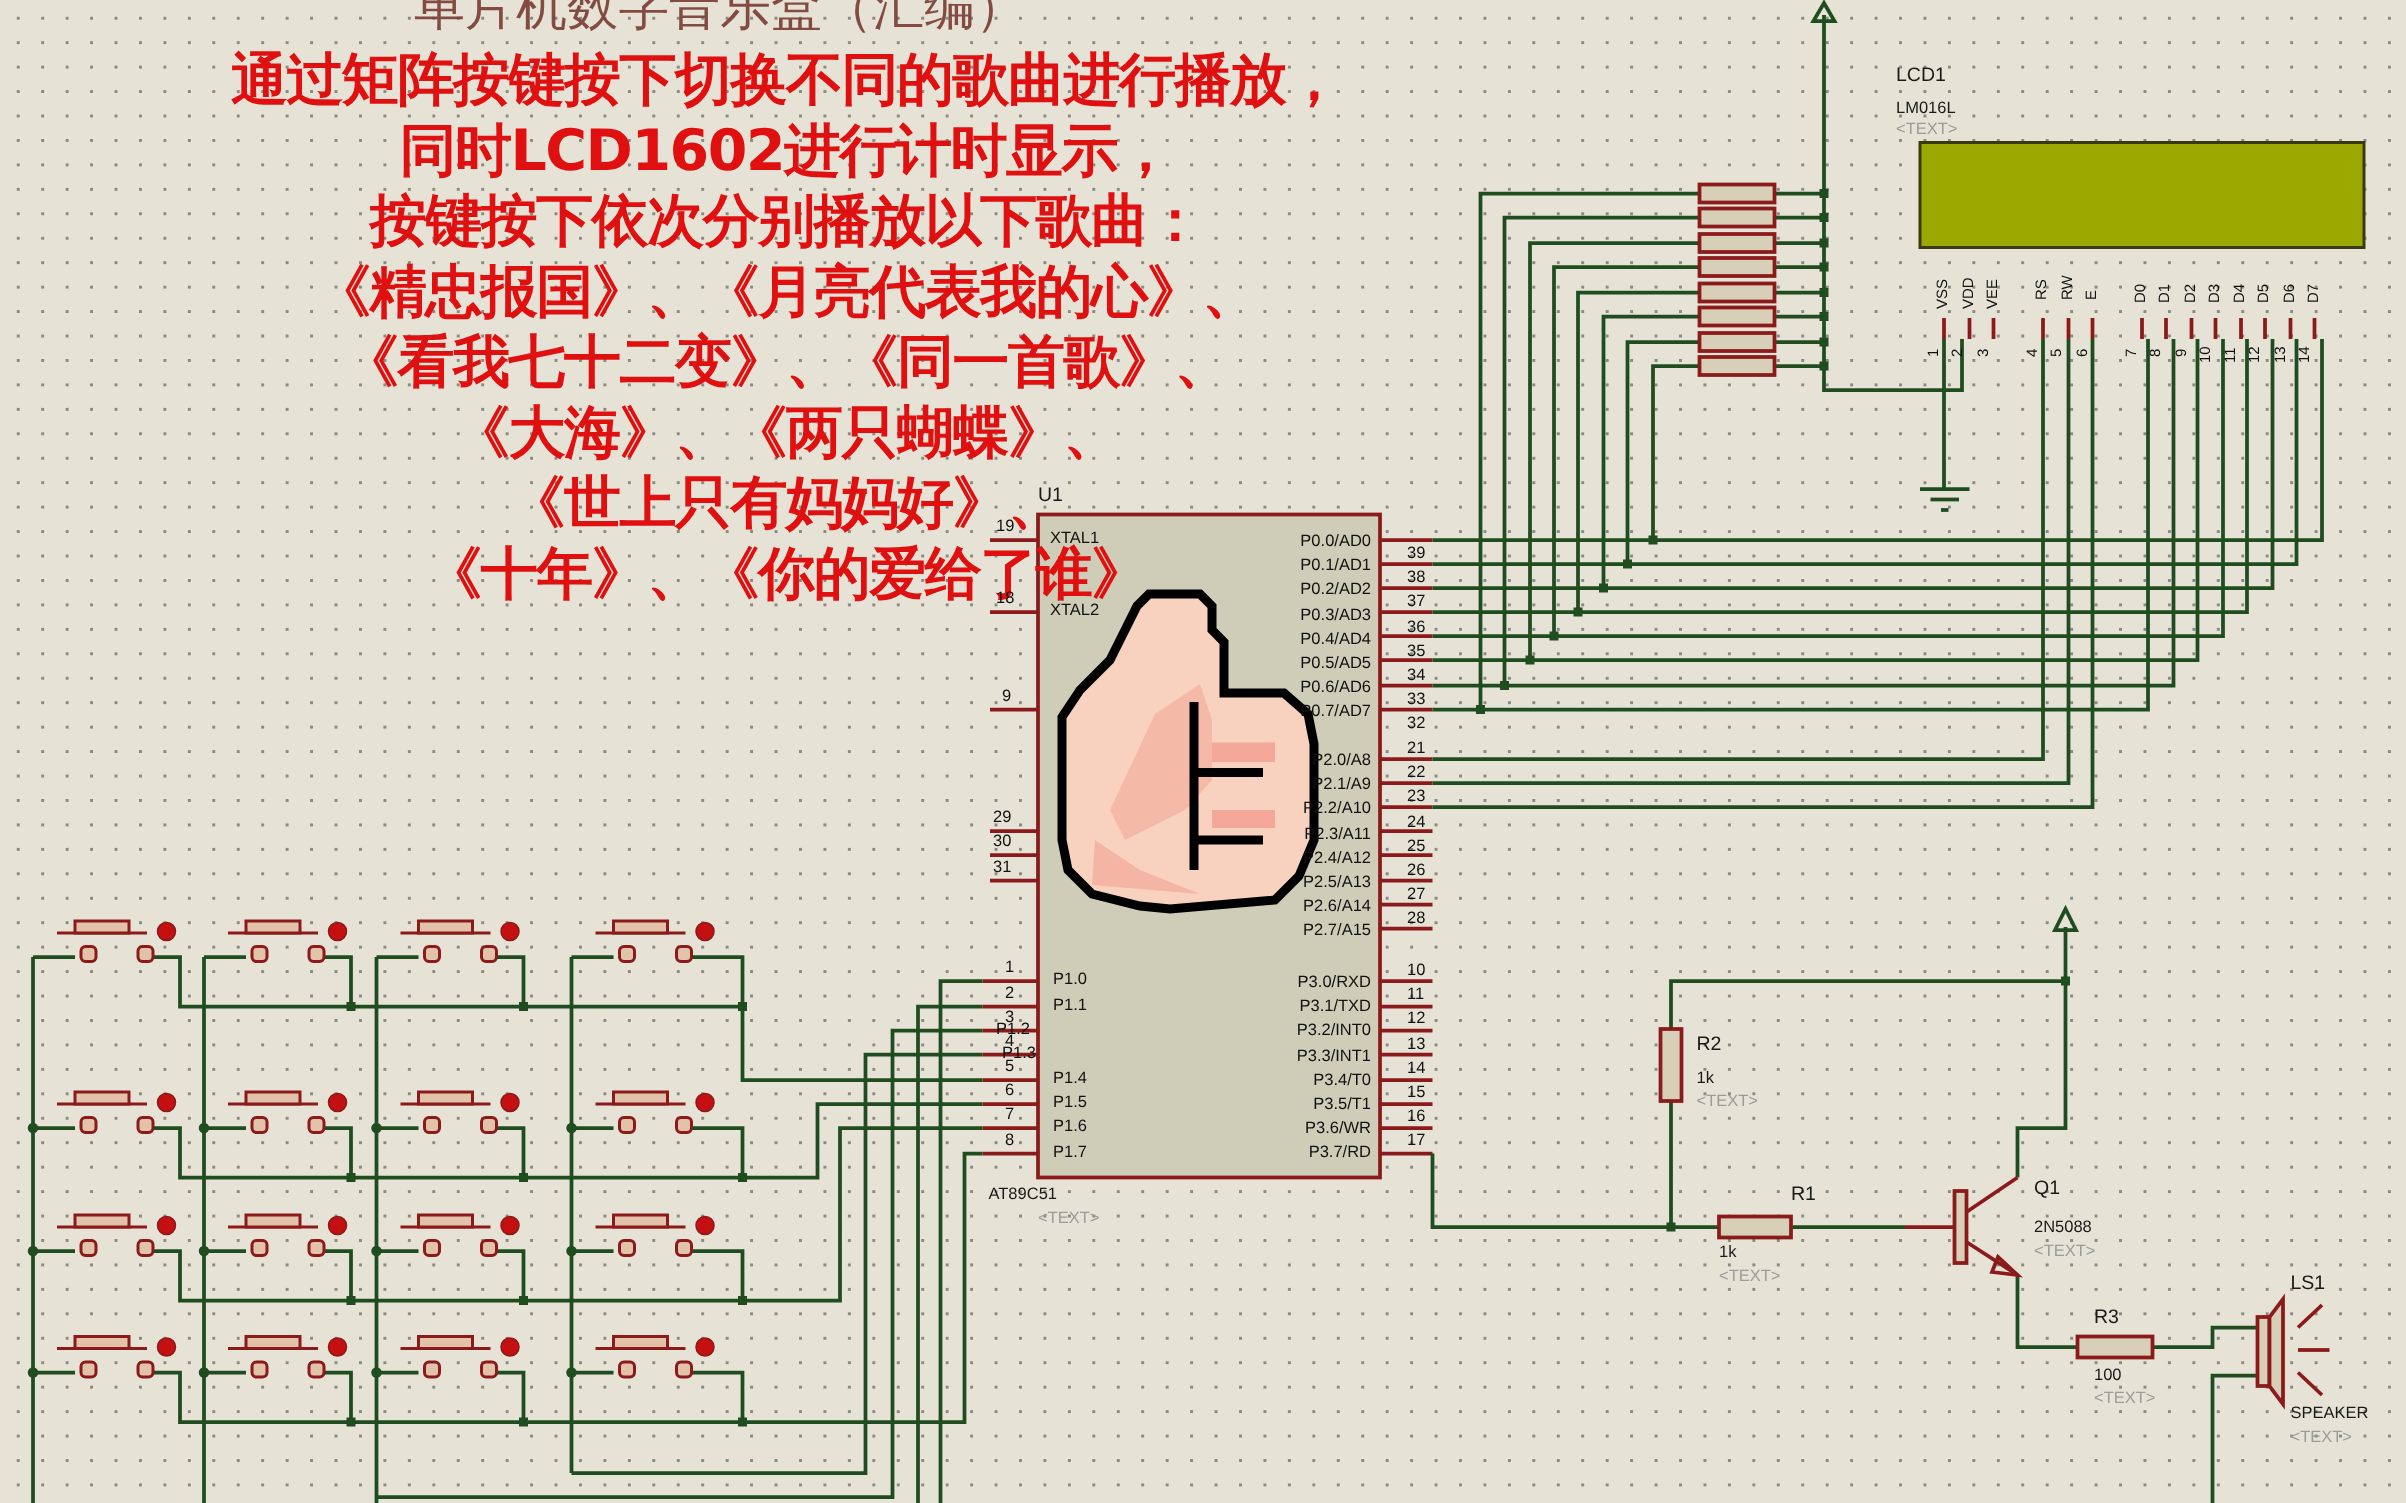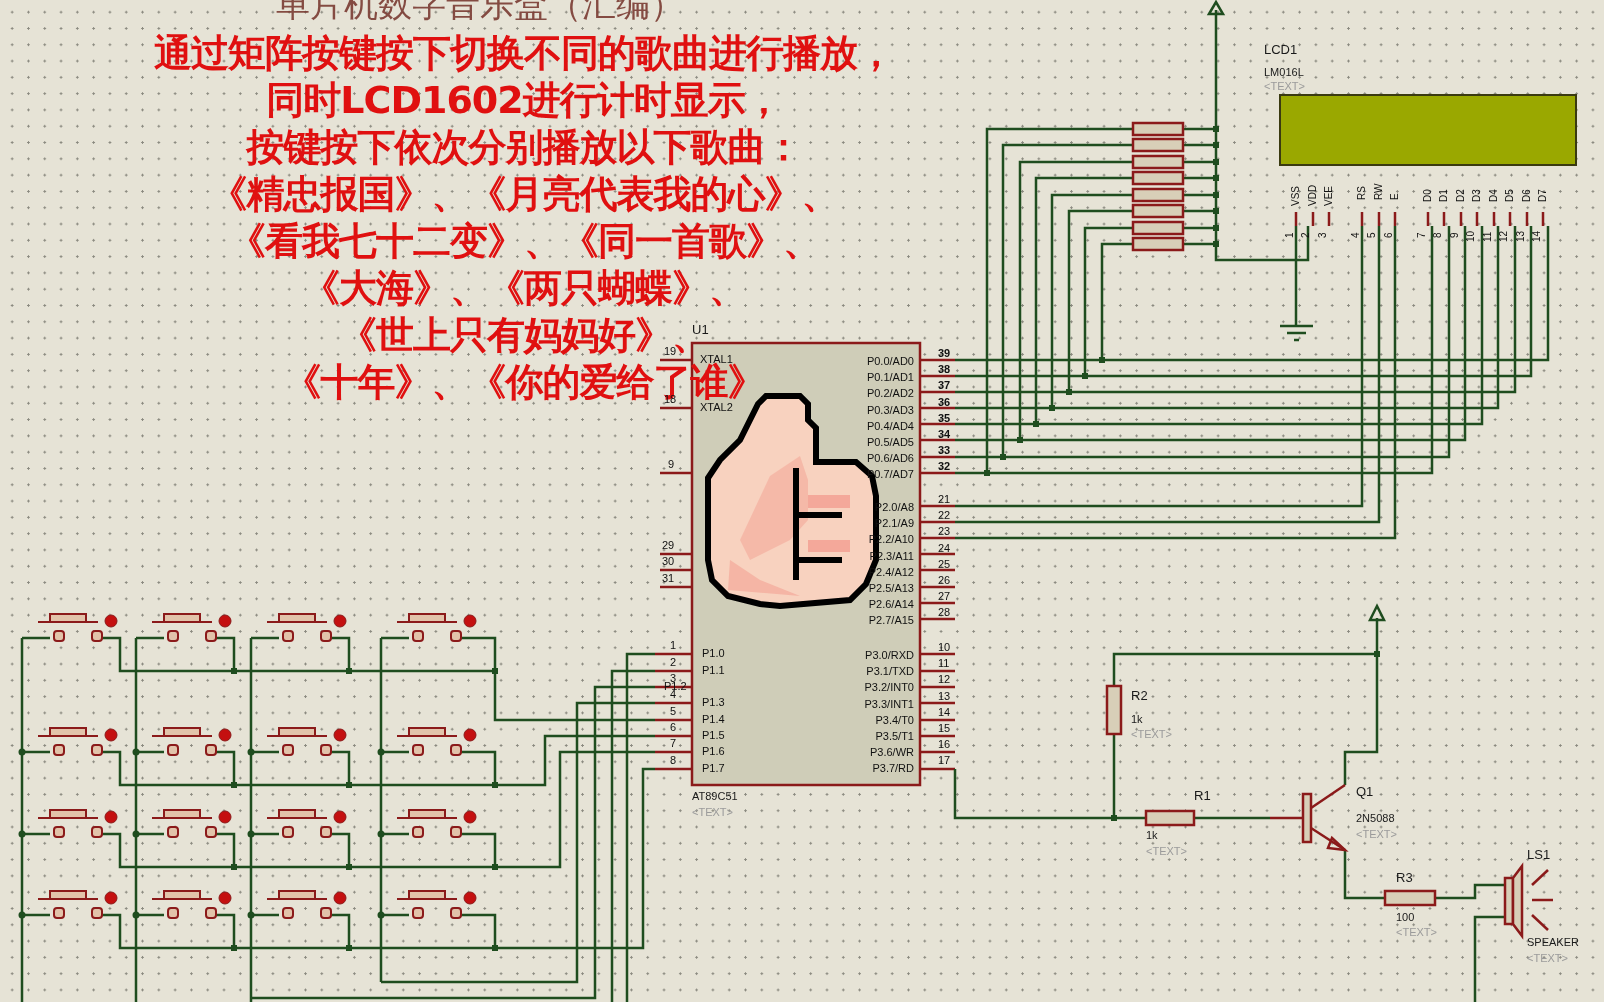--- a/index.html
+++ b/index.html
@@ -329,40 +329,40 @@
 <div class="desc" style="top:30px;">通过矩阵按键按下切换不同的歌曲进行播放，</div>
 <div class="desc" style="top:77px;">同时LCD1602进行计时显示，</div>
 <div class="desc" style="top:124px;">按键按下依次分别播放以下歌曲：</div>
 <div class="desc" style="top:171px;">《精忠报国》、《月亮代表我的心》、</div>
 <div class="desc" style="top:218px;">《看我七十二变》、《同一首歌》、</div>
 <div class="desc" style="top:265px;">《大海》、《两只蝴蝶》、</div>
 <div class="desc" style="top:312px;">《世上只有妈妈好》、</div>
 <div class="desc" style="top:359px;">《十年》、《你的爱给了谁》</div>
 
 <div class="lbl ref" style="left:692px;top:322px;">U1</div>
-<div class="lbl val" style="left:692px;top:790px;">AT89C51</div>
+<div class="lbl val" style="left:659px;top:790px;">AT89C51</div>
 <div class="lbl txt" style="left:692px;top:806px;">&lt;TEXT&gt;</div>
 
 <div class="lbl pinnum" style="left:664px;top:345px;">19</div>
 <div class="lbl pin" style="left:700px;top:353px;">XTAL1</div>
 <div class="lbl pinnum" style="left:664px;top:393px;">18</div>
 <div class="lbl pin" style="left:700px;top:401px;">XTAL2</div>
 <div class="lbl pinnum" style="left:668px;top:458px;">9</div>
 <div class="lbl pinnum" style="left:662px;top:539px;">29</div>
 <div class="lbl pinnum" style="left:662px;top:555px;">30</div>
 <div class="lbl pinnum" style="left:662px;top:572px;">31</div>
 
 <div class="lbl pinnum" style="left:670px;top:639px;">1</div>
 <div class="lbl pin" style="left:702px;top:647px;">P1.0</div>
 <div class="lbl pinnum" style="left:670px;top:656px;">2</div>
 <div class="lbl pin" style="left:702px;top:664px;">P1.1</div>
 <div class="lbl pinnum" style="left:670px;top:672px;">3</div>
 <div class="lbl pin" style="left:664px;top:680px;">P1.2</div>
 <div class="lbl pinnum" style="left:670px;top:688px;">4</div>
-<div class="lbl pin" style="left:702px;top:696px;">P1.3</div>
+<div class="lbl pin" style="left:668px;top:696px;">P1.3</div>
 <div class="lbl pinnum" style="left:670px;top:705px;">5</div>
 <div class="lbl pin" style="left:702px;top:713px;">P1.4</div>
 <div class="lbl pinnum" style="left:670px;top:721px;">6</div>
 <div class="lbl pin" style="left:702px;top:729px;">P1.5</div>
 <div class="lbl pinnum" style="left:670px;top:737px;">7</div>
 <div class="lbl pin" style="left:702px;top:745px;">P1.6</div>
 <div class="lbl pinnum" style="left:670px;top:754px;">8</div>
 <div class="lbl pin" style="left:702px;top:762px;">P1.7</div>
 
 <div style="position:absolute;left:820px;top:353px;width:94px;text-align:right;line-height:16.2px;">
@@ -388,21 +388,21 @@
 <div style="position:absolute;left:820px;top:647px;width:94px;text-align:right;line-height:16.2px;">
   <div class="pin">P3.0/RXD</div>
   <div class="pin">P3.1/TXD</div>
   <div class="pin">P3.2/INT0</div>
   <div class="pin">P3.3/INT1</div>
   <div class="pin">P3.4/T0</div>
   <div class="pin">P3.5/T1</div>
   <div class="pin">P3.6/WR</div>
   <div class="pin">P3.7/RD</div>
 </div>
-<div style="position:absolute;left:938px;top:345px;line-height:16.2px;font-weight:bold;">
+<div style="position:absolute;left:938px;top:361px;line-height:16.2px;">
   <div class="pinnum">39</div>
   <div class="pinnum">38</div>
   <div class="pinnum">37</div>
   <div class="pinnum">36</div>
   <div class="pinnum">35</div>
   <div class="pinnum">34</div>
   <div class="pinnum">33</div>
   <div class="pinnum">32</div>
 </div>
 <div style="position:absolute;left:938px;top:491px;line-height:16.2px;">

